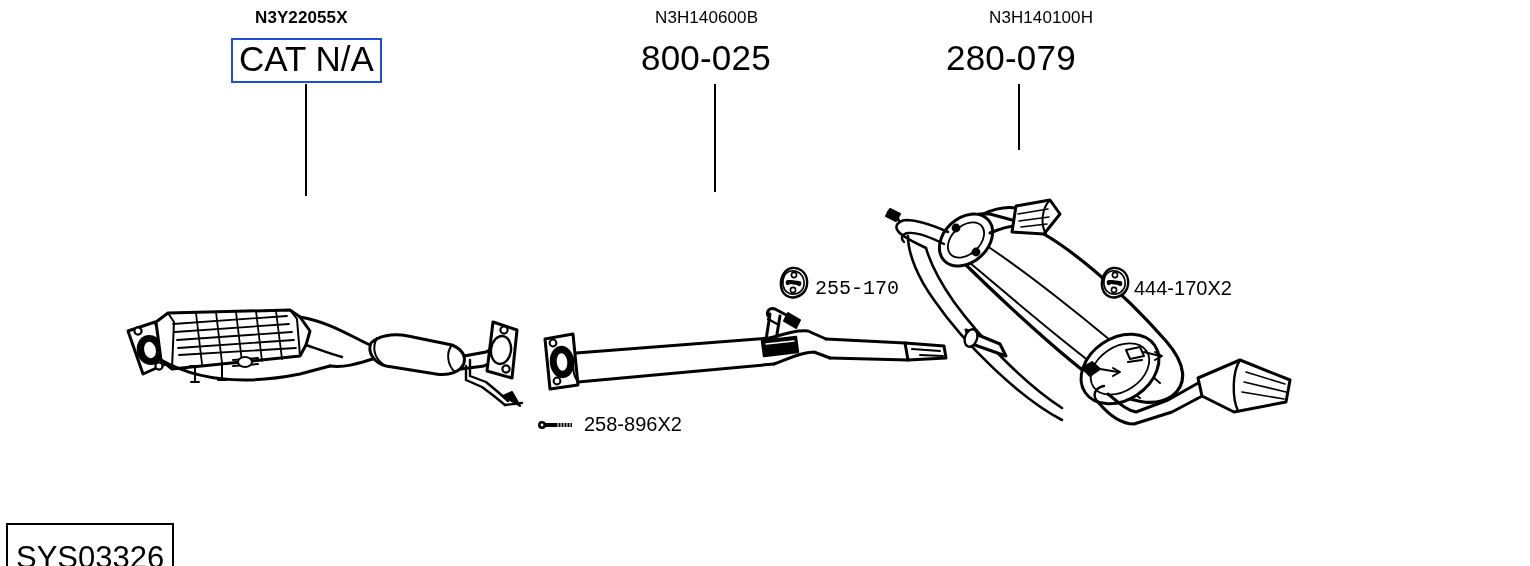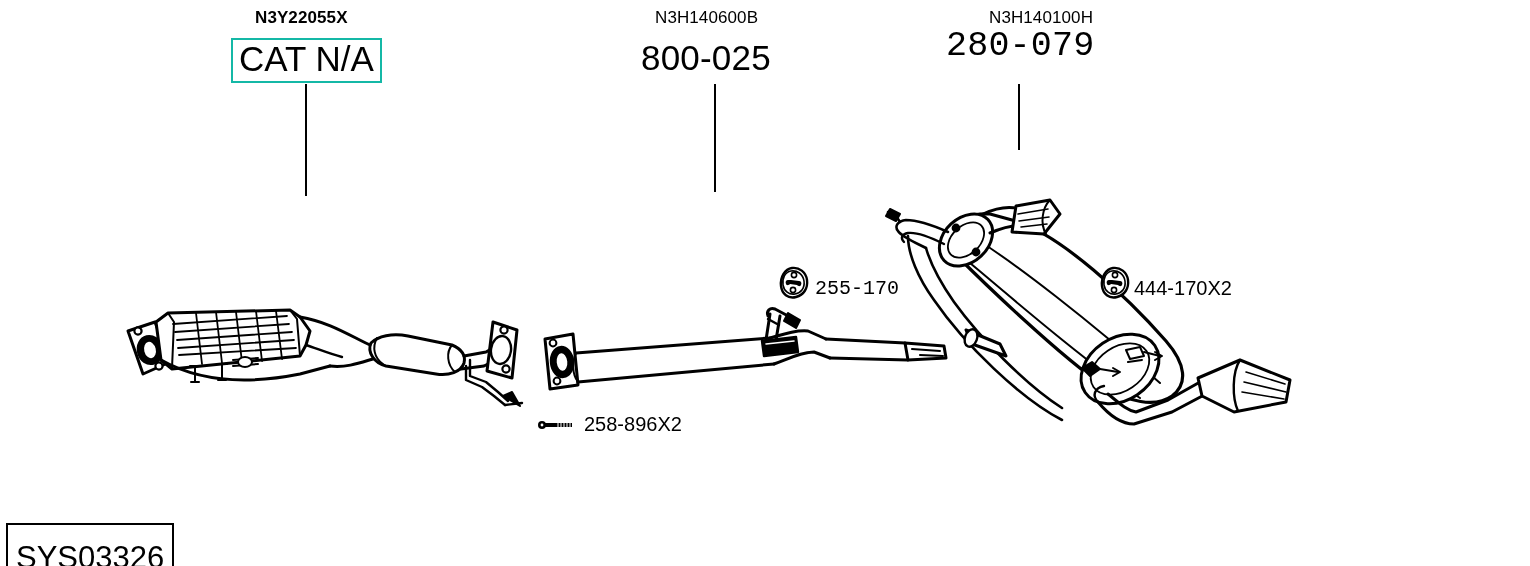--- a/index.html
+++ b/index.html
@@ -2,39 +2,39 @@
 <html><head>
 <meta charset="utf-8">
 <style>
   html,body{margin:0;padding:0;background:#ffffff;}
   body{width:1530px;height:566px;font-family:"Liberation Sans",sans-serif;color:#000;overflow:hidden;position:relative;}
   #stage{position:relative;width:1530px;height:566px;background:#fff;}
 
   .lbl{position:absolute;white-space:nowrap;}
   .part-code{font-size:17px;letter-spacing:0.1px;}
   .part-num{font-size:35px;letter-spacing:0.2px;}
-  .boxed{border:2px solid #14b8a6;padding:1px 6px 3px 6px;font-size:35px;line-height:1.05;}
+  .boxed{border:2px solid #1d4ed8;padding:1px 6px 3px 6px;font-size:35px;line-height:1.05;}
   .sys-box{border:2px solid #000;padding:16px 8px 4px 8px;font-size:31px;line-height:1.1;}
 
   .hw-lbl{position:absolute;font-size:20px;white-space:nowrap;}
 
   svg{position:absolute;top:0;left:0;width:1530px;height:566px;pointer-events:none;}
 </style>
 </head>
 <body>
 
 <div id="stage">
 
   <div id="labels">
       <div class="lbl part-code" style="left: 255px; top: 8px; font-weight: bold;">N3Y22055X</div>
       <div class="lbl boxed" style="left: 231px; top: 38px;">CAT N/A</div>
       <div class="lbl part-code" style="left: 655px; top: 8px;">N3H140600B</div>
       <div class="lbl part-num" style="left: 641px; top: 38px;">800-025</div>
       <div class="lbl part-code" style="left: 961px; top: 8px; margin-left: 28px;">N3H140100H</div>
-      <div class="lbl part-num" style="left: 946px; top: 26px; font-family: Liberation Mono, monospace;">280-079</div>
+      <div class="lbl part-num" style="left: 946px; top: 38px;">280-079</div>
       <div class="hw-lbl" style="left: 815px; top: 277px; font-family: Liberation Mono, monospace;">255-170</div>
       <div class="hw-lbl" style="left: 1134px; top: 277px;">444-170X2</div>
       <div class="hw-lbl" style="left: 584px; top: 413px;">258-896X2</div>
       <div class="lbl sys-box" style="left: 6px; top: 523px;">SYS03326</div>
     </div>
 
   <svg viewBox="0 0 1530 566">
     <g id="leaders" stroke="#000" stroke-width="2">
         <line x1="306" y1="84" x2="306" y2="196"></line>
         <line x1="715" y1="84" x2="715" y2="192"></line>

